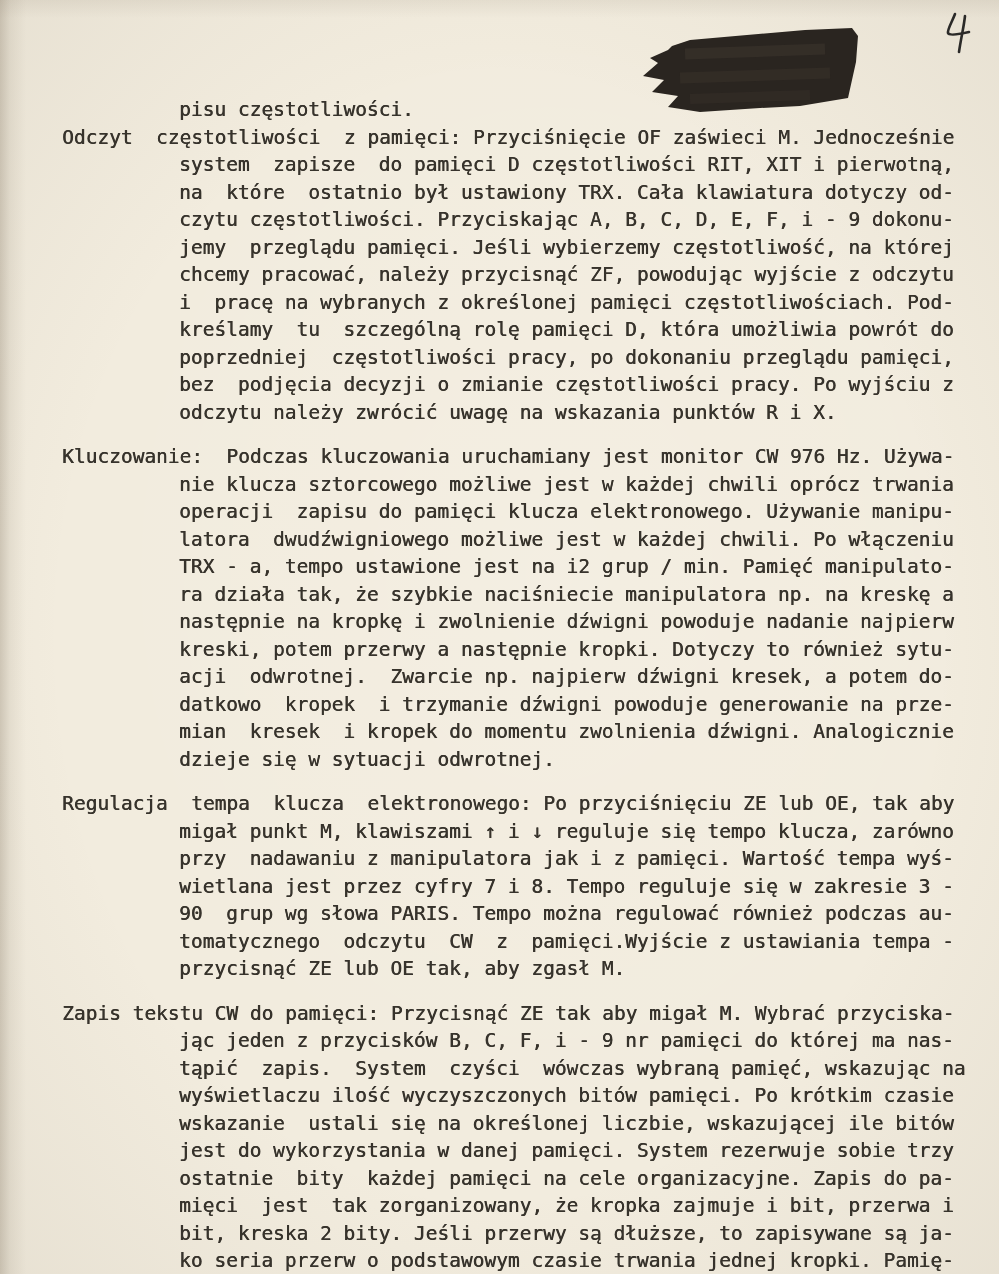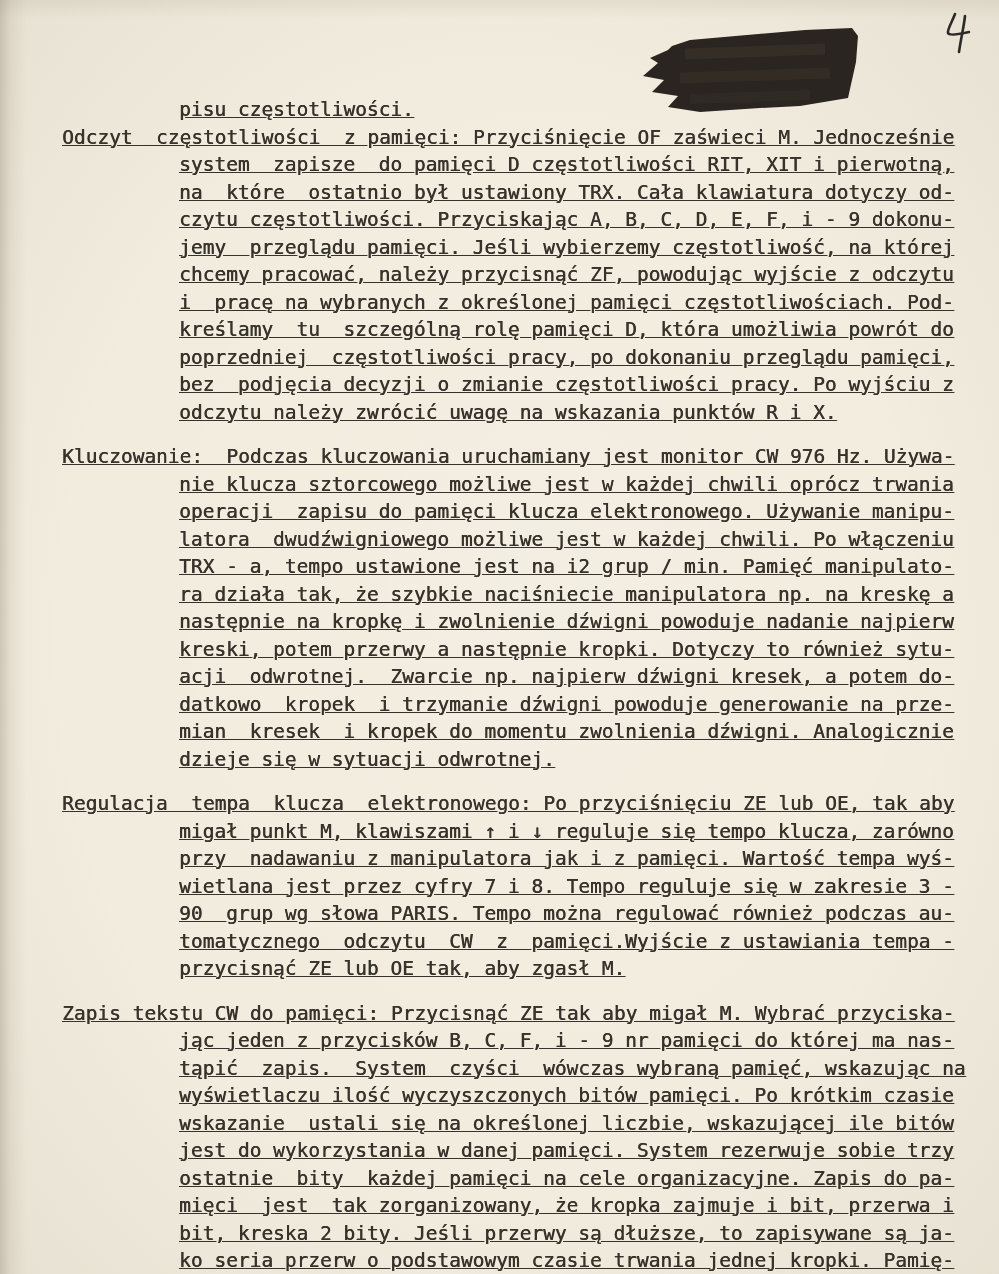--- a/index.html
+++ b/index.html
@@ -30,21 +30,20 @@
     color: #37332c;
     font-size: 19.5px;
     line-height: 27.5px;
     text-shadow: 0.45px 0 0 currentColor;
   }
   .para {
     white-space: pre-wrap;
     padding-left: 117px;
     text-indent: -117px;
     margin: 0 0 17px 0;
-    text-decoration: underline;
   }
   .para.continuation-only {
     text-indent: 0;
     margin-bottom: 0;
   }
   .page-number {
     position: absolute;
     left: 938px; top: 8px;
     width: 44px; height: 50px;
   }

